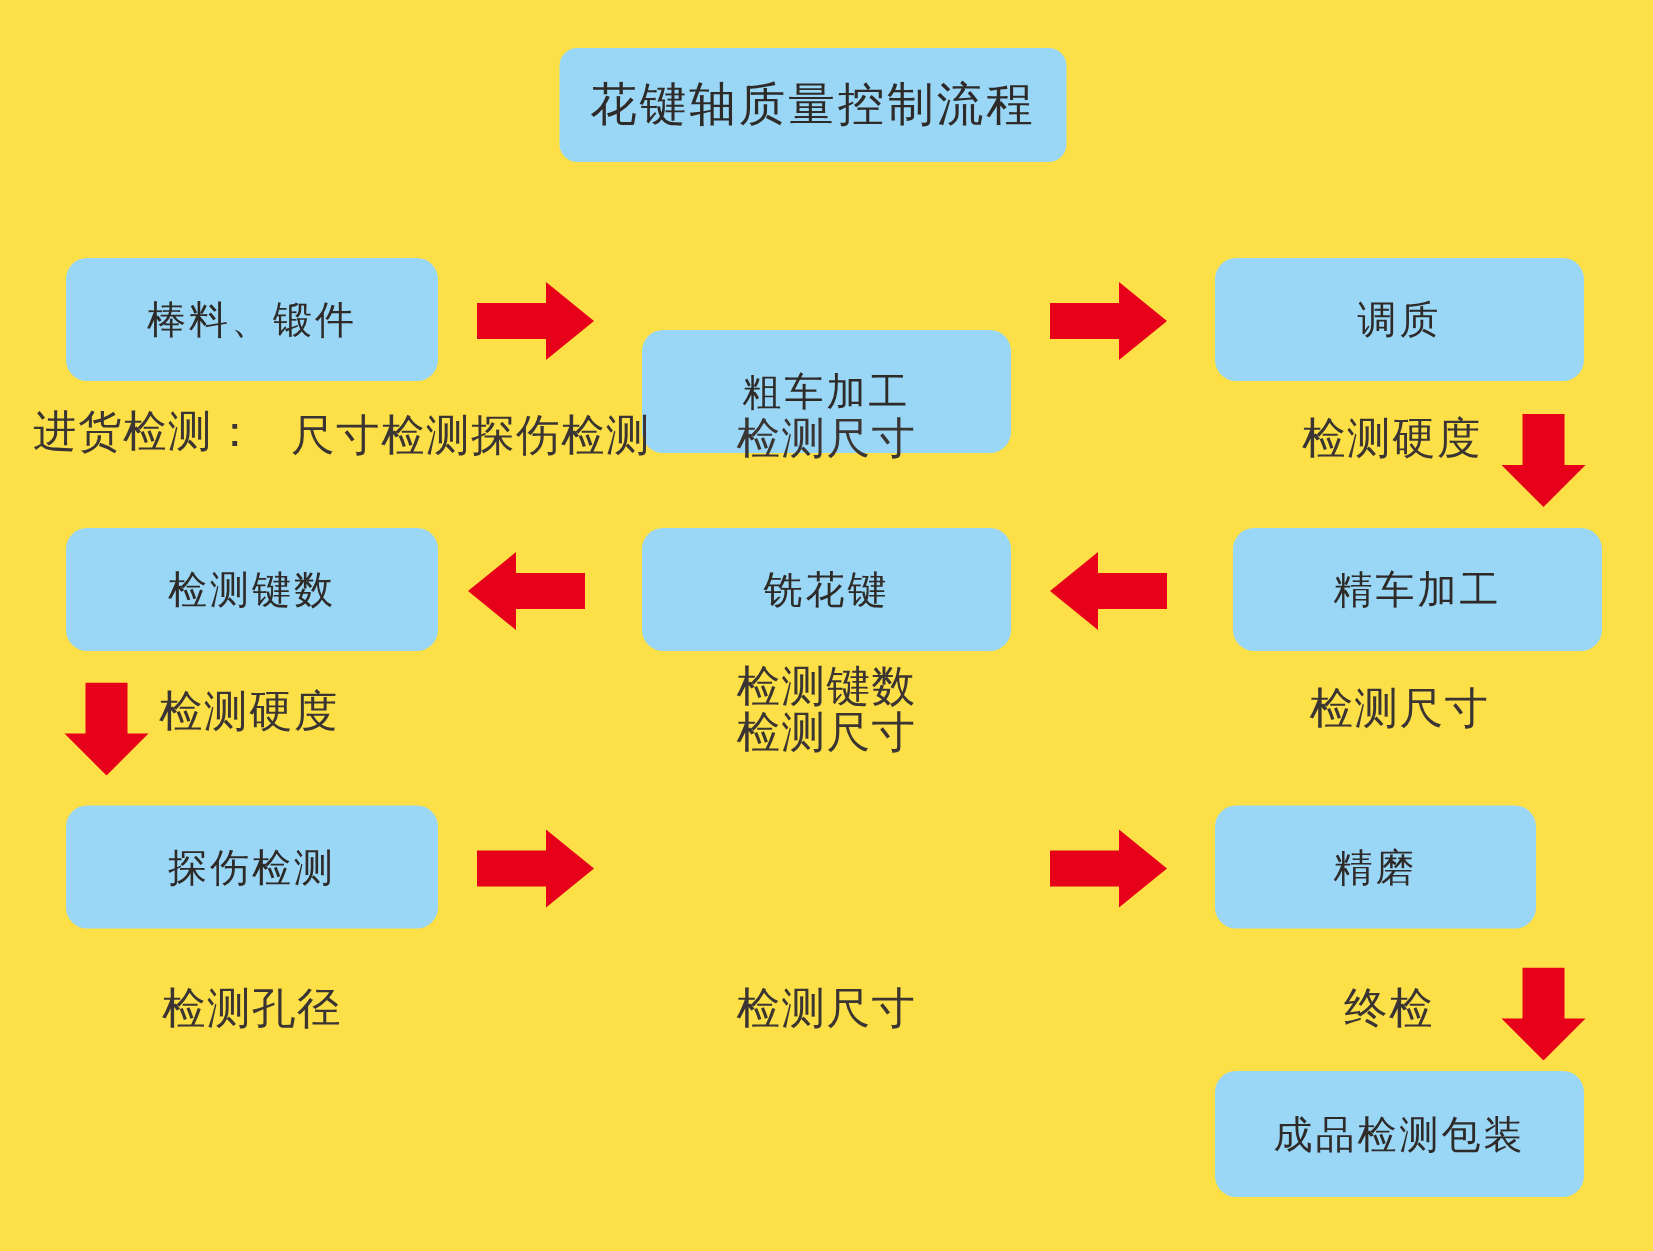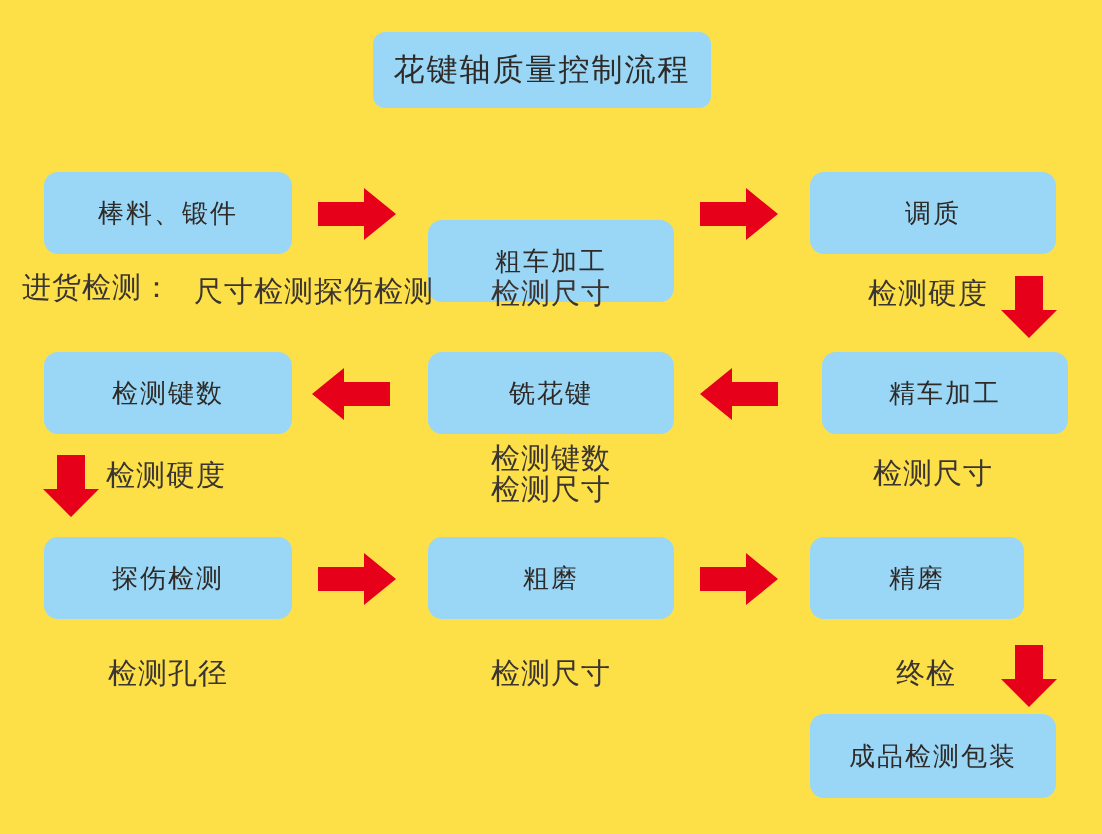--- a/index.html
+++ b/index.html
@@ -173,23 +173,20 @@
   <div class="box" style="left:44px; top:537px; width:248px; height:82px;">
     <span>探伤检测</span>
   </div>
 
   <div class="arrow" style="left:318px; top:551px;">
     <svg width="78" height="56" viewBox="0 0 78 56" aria-hidden="true">
       <polygon points="0,16 46,16 46,2 78,28 46,54 46,40 0,40" fill="#e6001a"></polygon>
     </svg>
   </div>
 
-  <div class="box" style="left:428px; top:537px; width:246px; height:82px;">
-    <span>粗磨</span>
-  </div>
 
   <div class="arrow" style="left:700px; top:551px;">
     <svg width="78" height="56" viewBox="0 0 78 56" aria-hidden="true">
       <polygon points="0,16 46,16 46,2 78,28 46,54 46,40 0,40" fill="#e6001a"></polygon>
     </svg>
   </div>
 
   <div class="box" style="left:810px; top:537px; width:214px; height:82px;">
     <span>精磨</span>
   </div>

